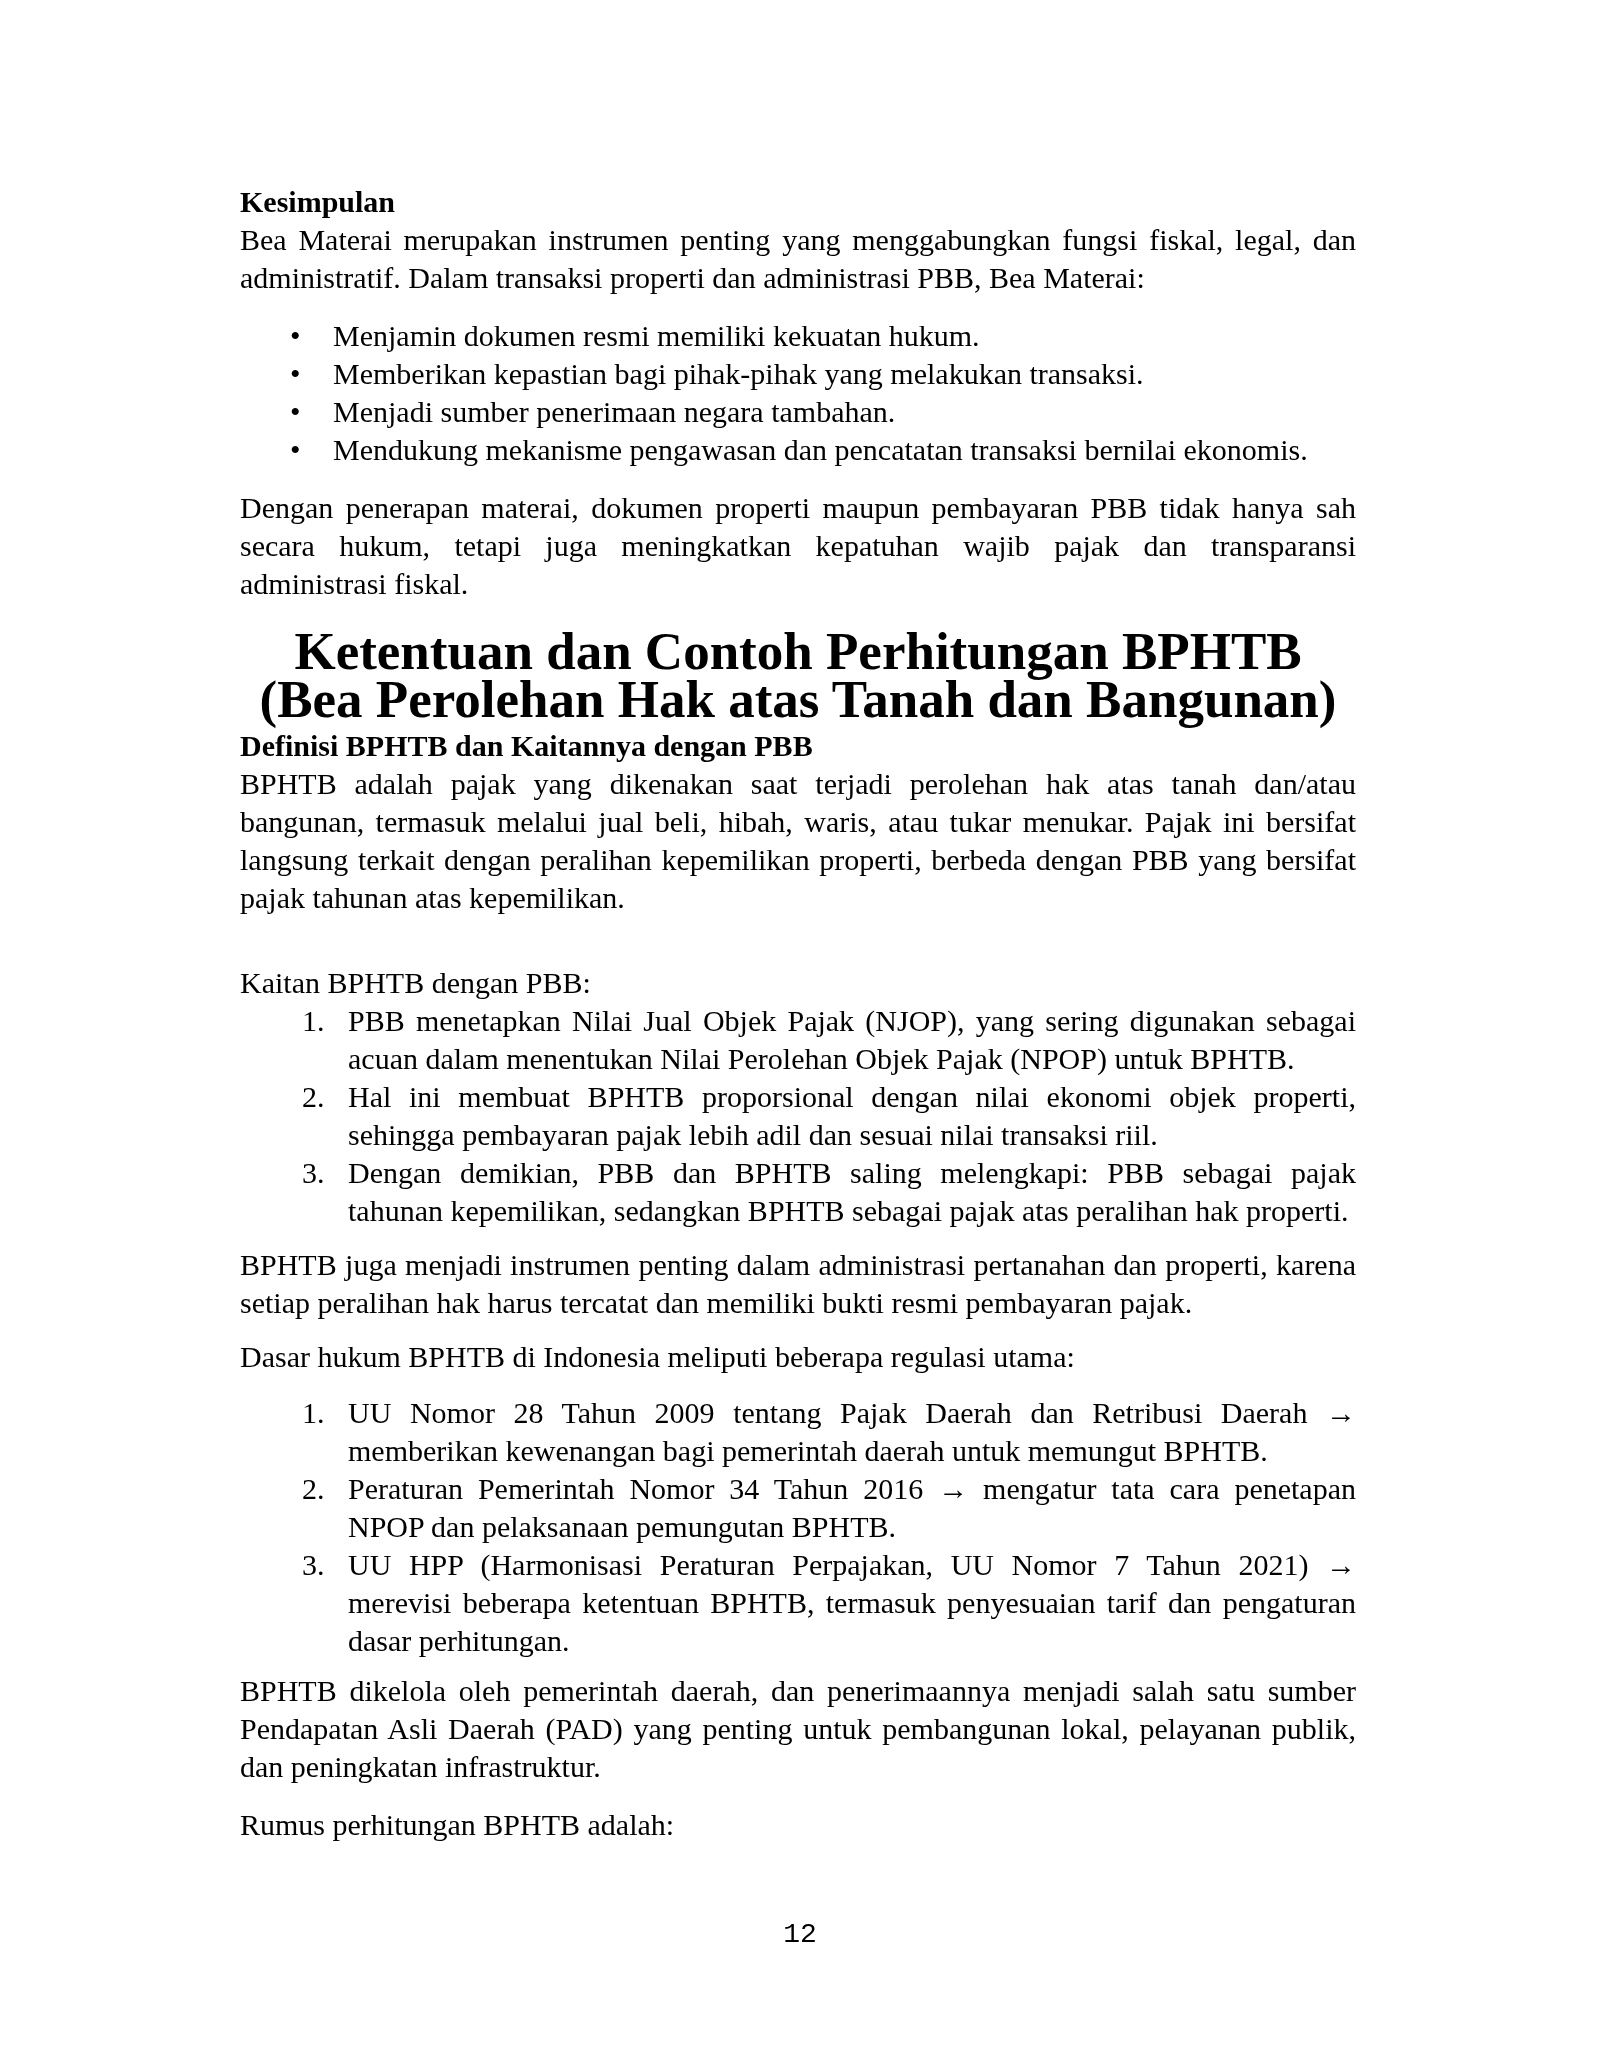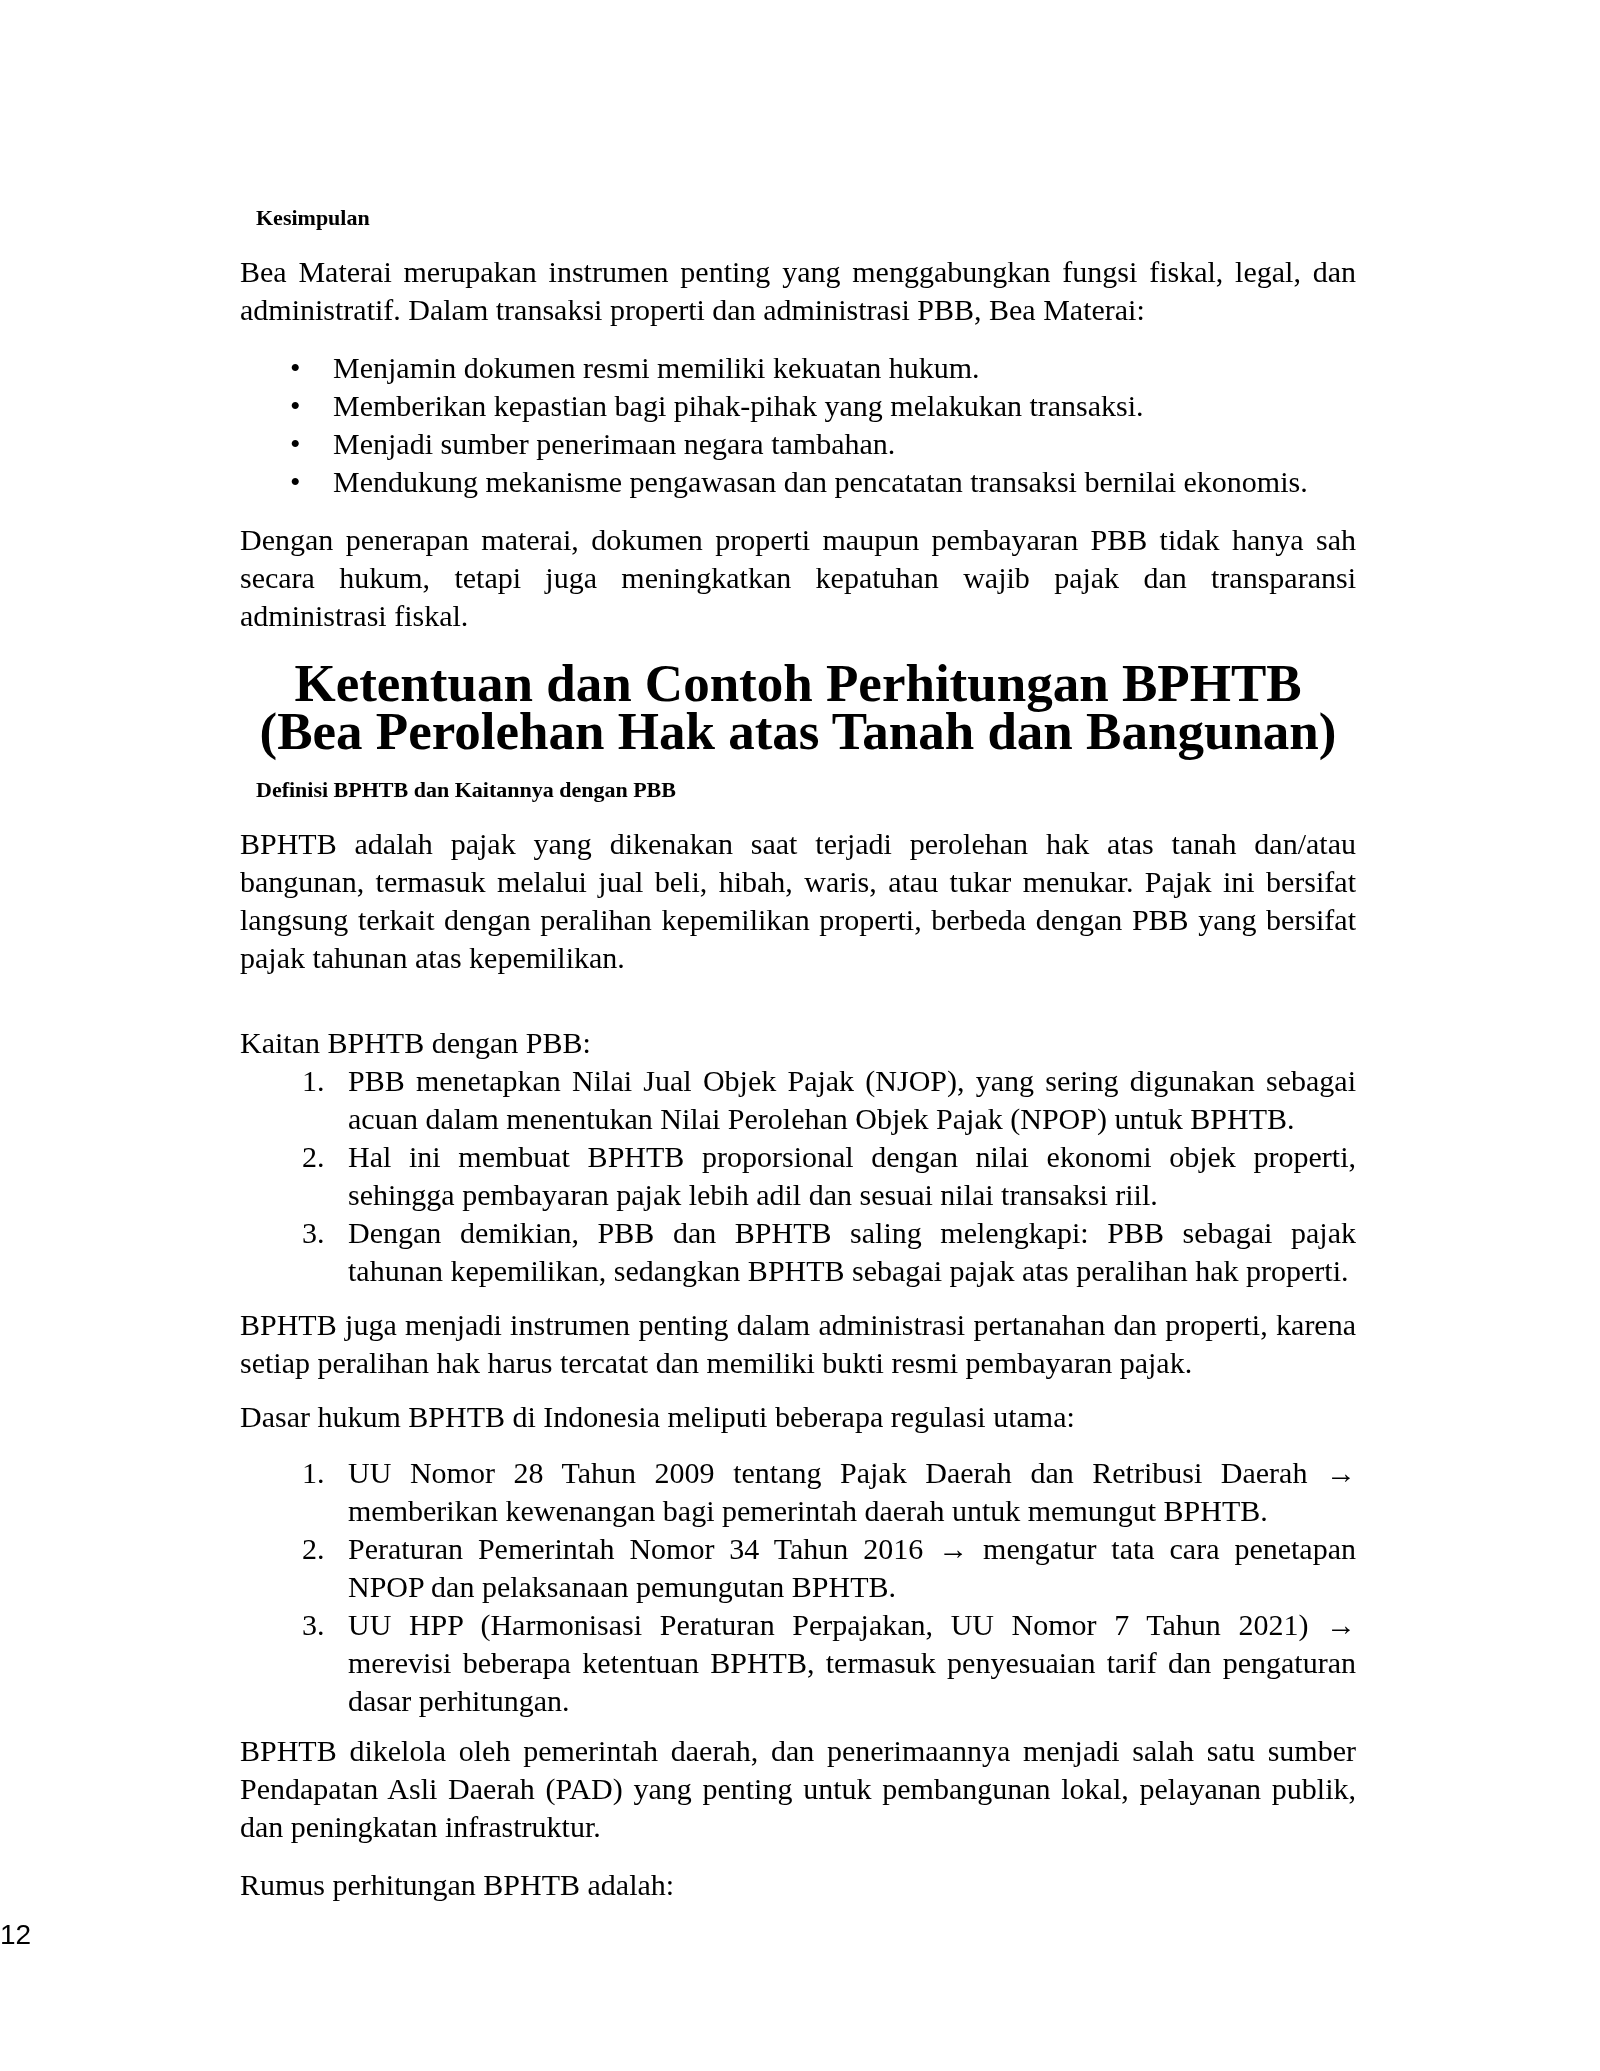--- a/index.html
+++ b/index.html
@@ -15,23 +15,23 @@
   .content {
     position: absolute;
     left: 240px;
     top: 183px;
     width: 1116px;
     font-size: 30px;
     line-height: 38px;
   }
   .h {
     font-weight: bold;
-    font-size: 22px;
+    font-size: 30px;
     line-height: 38px;
-    margin: 16px;
+    margin: 0;
     font-family: Liberation Serif, serif;
   }
   p { margin: 0 0 20px 0; }
   .just { text-align: justify; }
   .mb0  { margin-bottom: 0; margin-top: 47px; }
   .mb16 { margin-bottom: 16px; }
   .mb18 { margin-bottom: 18px; }
   .mb26 { margin-bottom: 24px; }
   .main-title {
     font-weight: bold;
@@ -48,22 +48,22 @@
   .ul-row { padding-left: 50px; }
   .ul-row .marker-col { width: 43px; }
   .ol-row { padding-left: 62px; }
   .ol-row .marker-col { width: 46px; }
   .li .li-text { flex: 1 1 auto; text-align: justify; }
   .page-number {
     position: absolute;
     top: 1918px;
     left: 0;
     width: 1600px;
-    text-align: left;
-    font-family: Liberation Sans, sans-serif;
+    text-align: center;
+    font-family: Liberation Mono, monospace;
     font-size: 28px;
     line-height: 34px;
     color: #000000;
   }
 </style>
 </head>
 <body>
 
 <div class="page">
   <div class="content">

